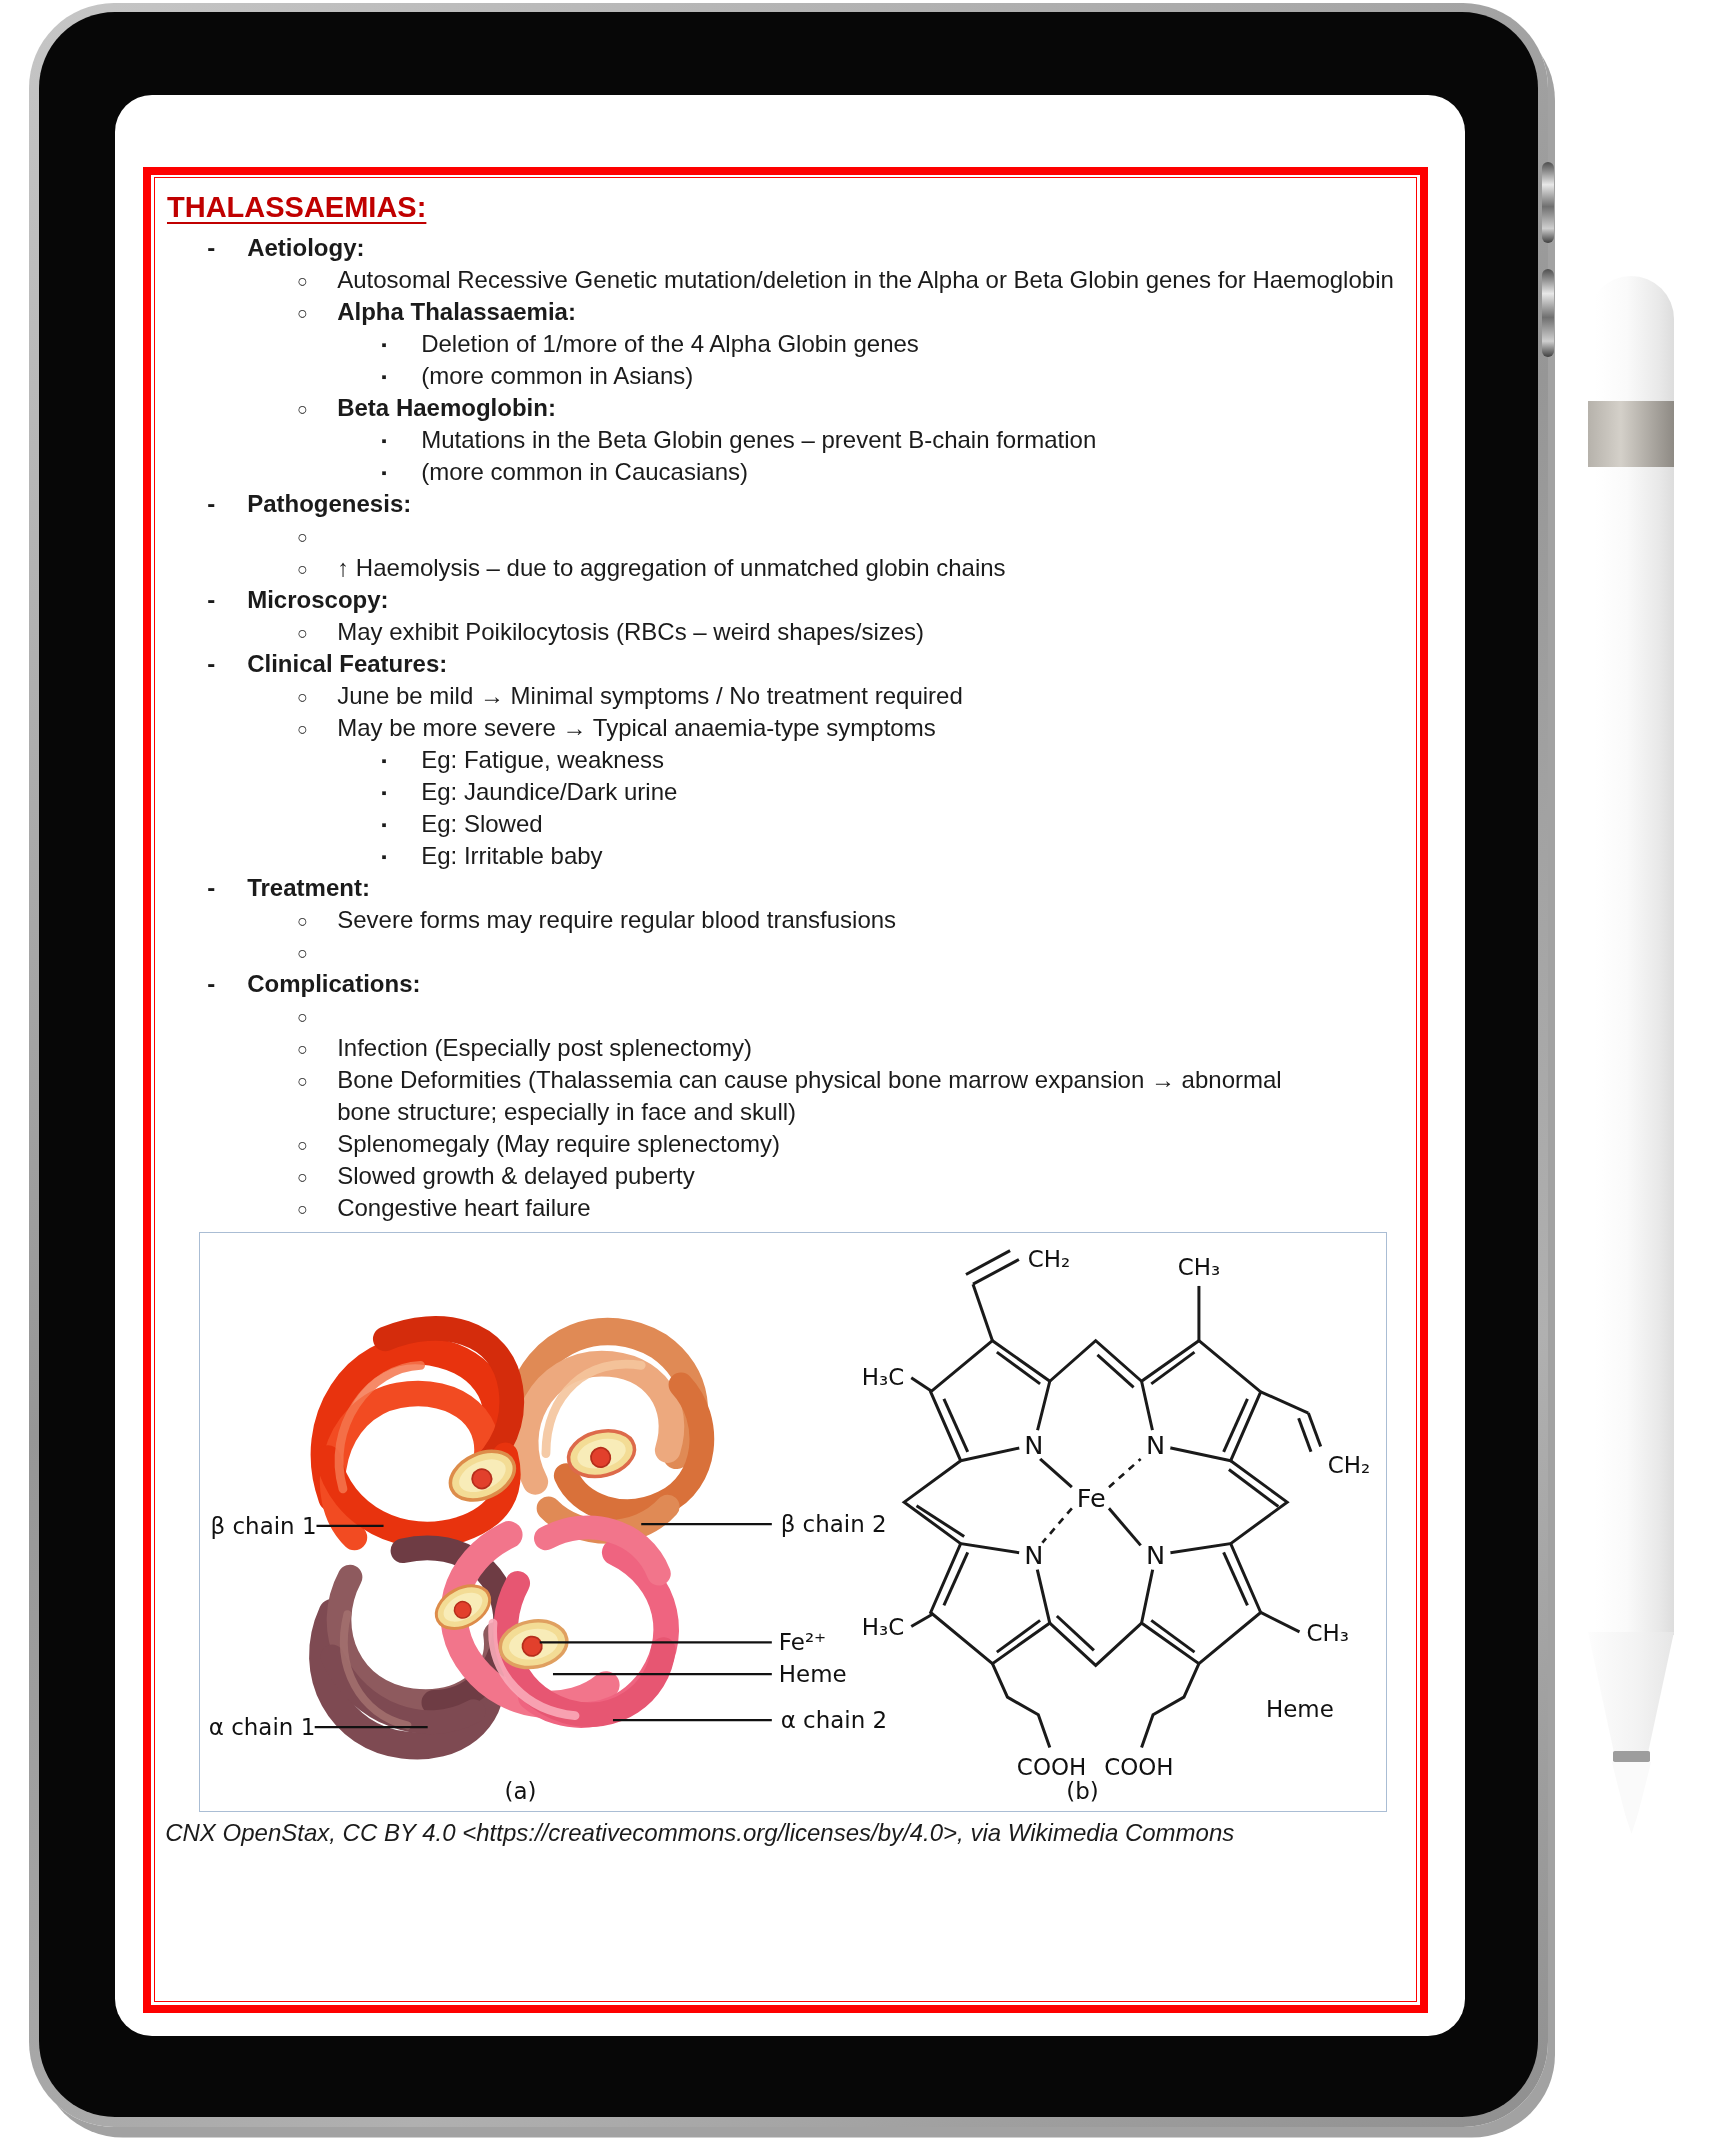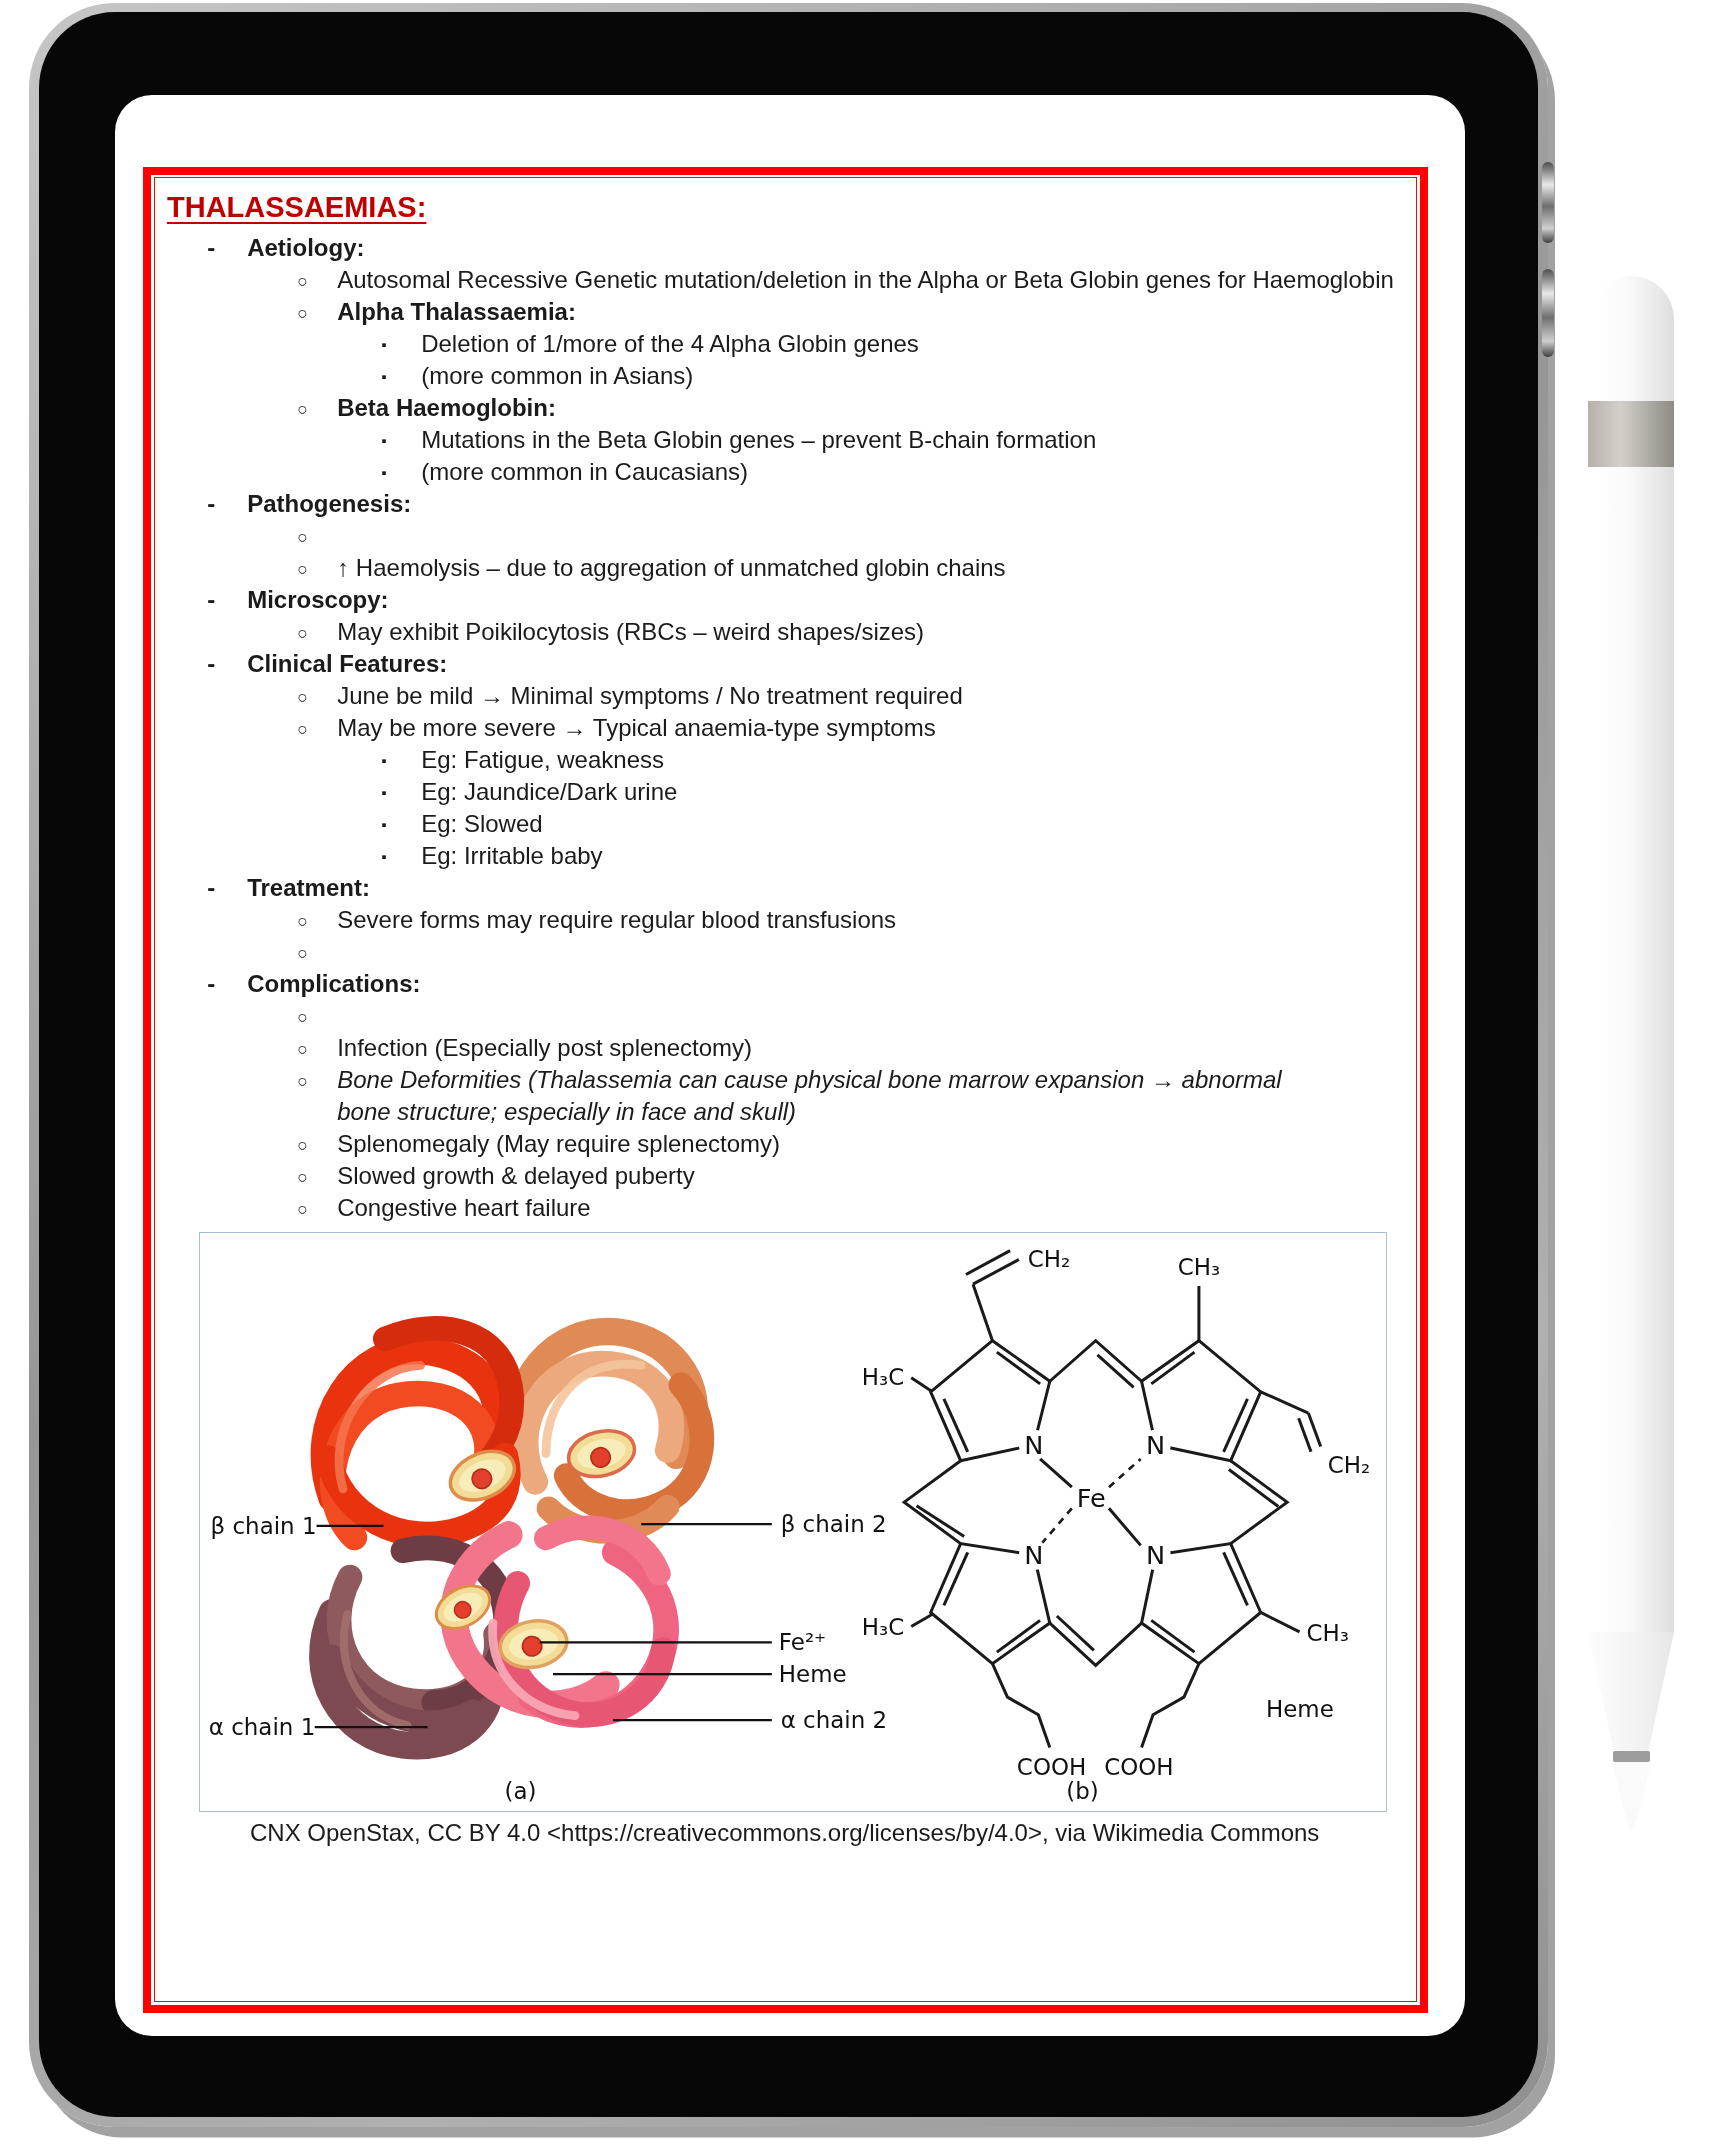--- a/index.html
+++ b/index.html
@@ -39,27 +39,27 @@
              text-decoration:underline;text-decoration-thickness:1.8px;text-underline-offset:5.3px;}
   .row{display:flex;align-items:flex-start;font-size:24px;line-height:32px;}
   .row.bold{font-weight:bold;}
   .l1{padding-left:42px;}
   .l2{padding-left:132px;}
   .l3{padding-left:216px;}
   .blt{flex:none;width:40px;}
   .blt.c{font-size:17.6px;line-height:32px;transform:translateY(0.9px);}
   .blt.s{font-size:15px;line-height:32px;transform:translateY(0.9px);}
   .it{}
-  .wrap2 .txt{max-width:978px;font-style:italic;}
+  .wrap2 .txt{max-width:978px;}
   .txt{white-space:nowrap;}
   .wrap2 .txt{white-space:normal;}
 
   .figure-box{margin:8.8px 0 0 34px;width:1186px;height:578px;border:1.8px solid #aabdd4;box-sizing:content-box;}
   .figure-box svg{display:block;}
-  .caption{margin-top:7px;width:1239px;text-align:center;font-size:24px;}
+  .caption{margin-top:7px;width:1239px;font-size:24px;font-style:italic;}
 
   
   .fig-label{font-family:"DejaVu Sans",sans-serif;font-size:26px;fill:#111111;}
   .fig-label-lg{font-family:"DejaVu Sans",sans-serif;font-size:29px;fill:#111111;}
   .lead{stroke:#111111;stroke-width:2.6;}
   .bond{stroke:#1a1a1a;stroke-width:3.4;fill:none;}
   .bond-dash{stroke:#1a1a1a;stroke-width:3;fill:none;stroke-dasharray:8 7;}
 </style>
 </head>
 <body>

